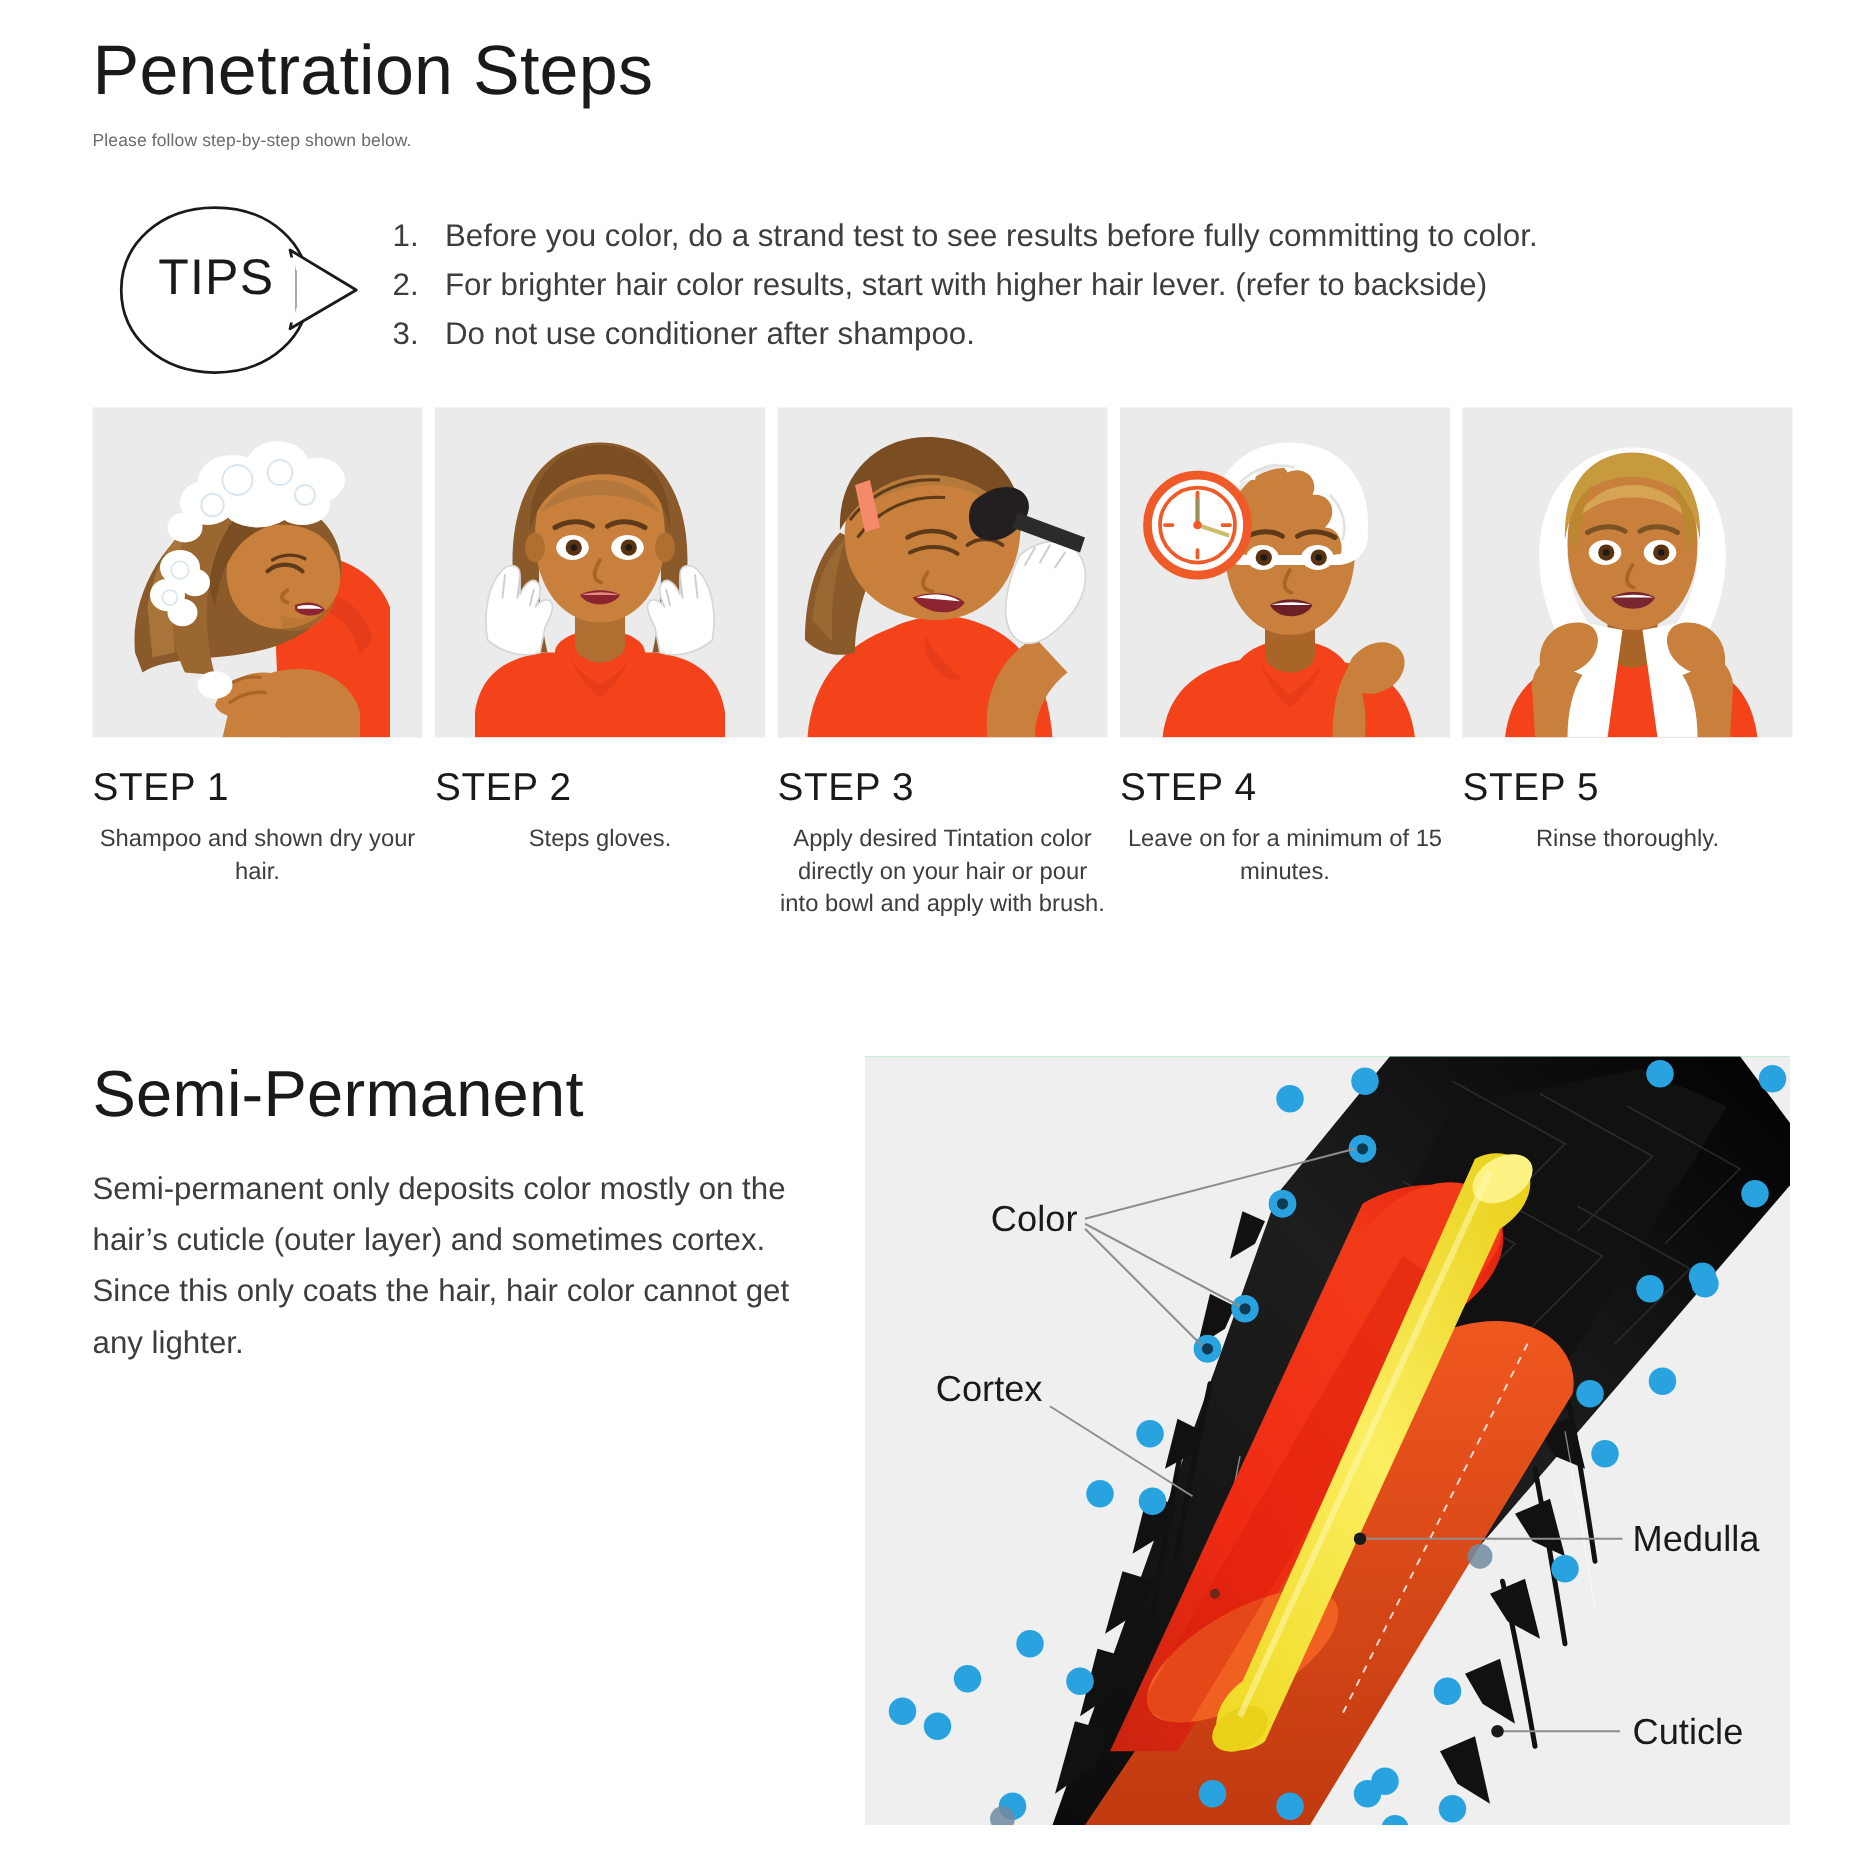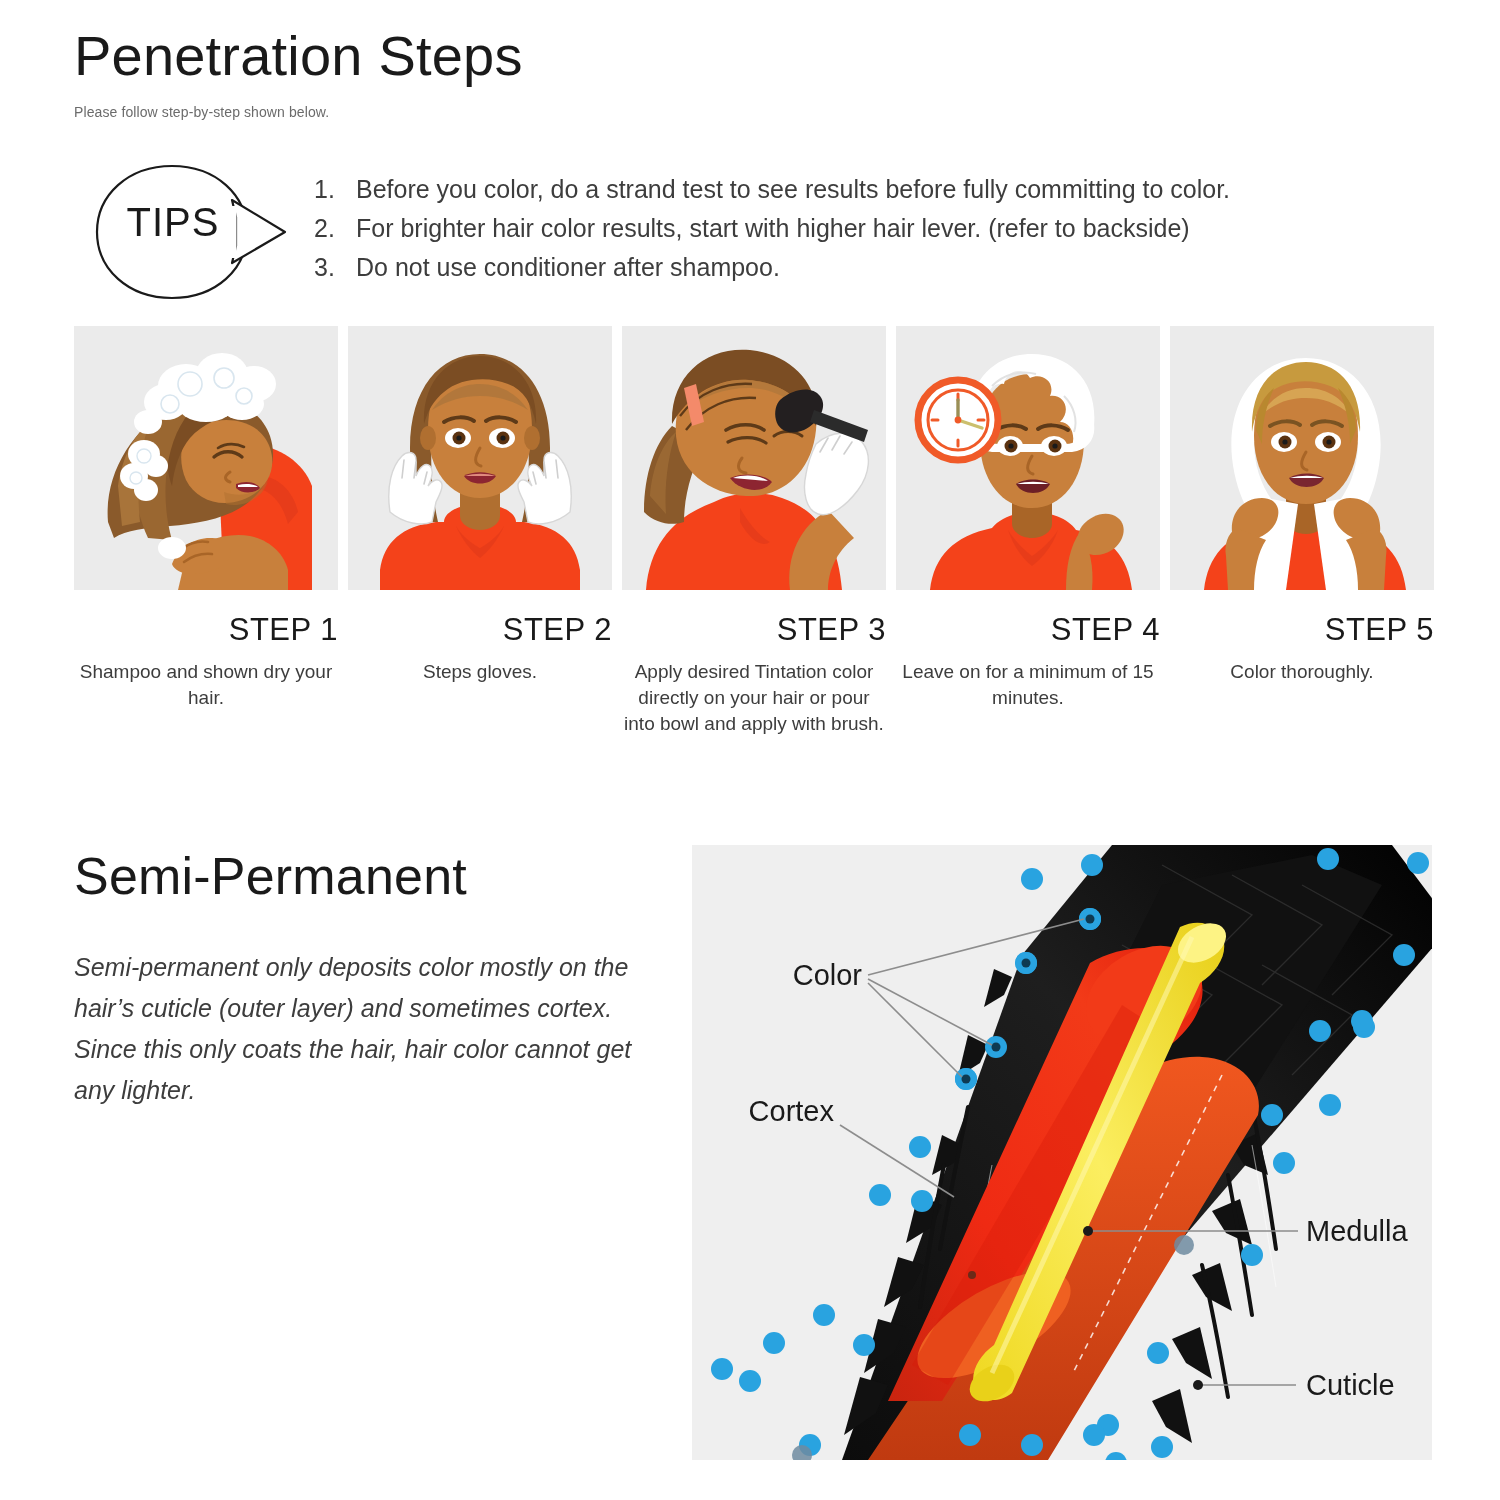--- a/index.html
+++ b/index.html
@@ -44,36 +44,36 @@
   .tips-list li .num{position:absolute;left:0;top:0;width:34px;text-align:left;}
 
   
   .steps{position:absolute;left:74px;top:326px;width:1360px;display:flex;gap:10px;}
   .step{width:264px;}
   .step-img{
     width:264px;height:264px;background:#ebebeb;position:relative;overflow:hidden;
   }
   .step-img svg{position:absolute;left:0;top:0;}
   .step-title{
-    margin-top:22px;text-align:right;font-size:31px;font-weight:400;
+    margin-top:22px;text-align:left;font-size:31px;font-weight:400;
     color:#1a1a1a;letter-spacing:.5px;
   }
   .step-cap{
     margin-top:11px;text-align:center;font-size:19px;line-height:26px;
     color:#3d3d3d;padding:0 2px;
   }
 
   
   .pen-left{position:absolute;left:74px;top:845px;width:560px;}
   .pen-left h2{
     margin:0;font-weight:300;font-size:52px;line-height:62px;color:#1a1a1a;
     letter-spacing:.2px;
   }
   .pen-left p{
-    margin:40px 0 0 0;font-size:25px;line-height:41px;color:#3d3d3d;font-weight:400;font-style:italic;
+    margin:24px 0 0 0;font-size:25px;line-height:41px;color:#3d3d3d;font-weight:400;
   }
   .pen-fig{
     position:absolute;left:692px;top:845px;width:740px;height:615px;
     background:#86efac;overflow:hidden;
   }
   .pen-fig svg{display:block;}
 </style>
 </head>
 <body>
 
@@ -366,21 +366,21 @@
           <path d="M96 172 L128 178 L116 264 L80 264 Z" fill="#ffffff"></path>
           <path d="M176 172 L144 178 L156 264 L192 264 Z" fill="#ffffff"></path>
 
           <path d="M62 206 C60 186 74 172 92 172 C104 172 110 180 108 190 C106 202 94 212 80 214 C70 216 64 212 62 206 Z" fill="#c8803c"></path>
           <path d="M210 206 C212 186 198 172 180 172 C168 172 162 180 164 190 C166 202 178 212 192 214 C202 216 208 212 210 206 Z" fill="#c8803c"></path>
           <path d="M56 230 C54 218 58 208 66 202 L96 214 C88 226 84 244 84 264 L58 264 Z" fill="#c8803c"></path>
           <path d="M216 230 C218 218 214 208 206 202 L176 214 C184 226 188 244 188 264 L214 264 Z" fill="#c8803c"></path>
         </svg>
       </div>
       <div class="step-title">STEP 5</div>
-      <div class="step-cap">Color thoroughly.</div>
+      <div class="step-cap">Rinse thoroughly.</div>
     </div>
 
   </div>
 
   <div class="pen-left">
     <h2>
       <span>Semi-Permanent</span><br>
     </h2>
     <p>Semi-permanent only deposits color mostly on the hair’s cuticle (outer layer) and sometimes cortex. Since this only coats the hair, hair color cannot get any lighter.</p>
   </div>

